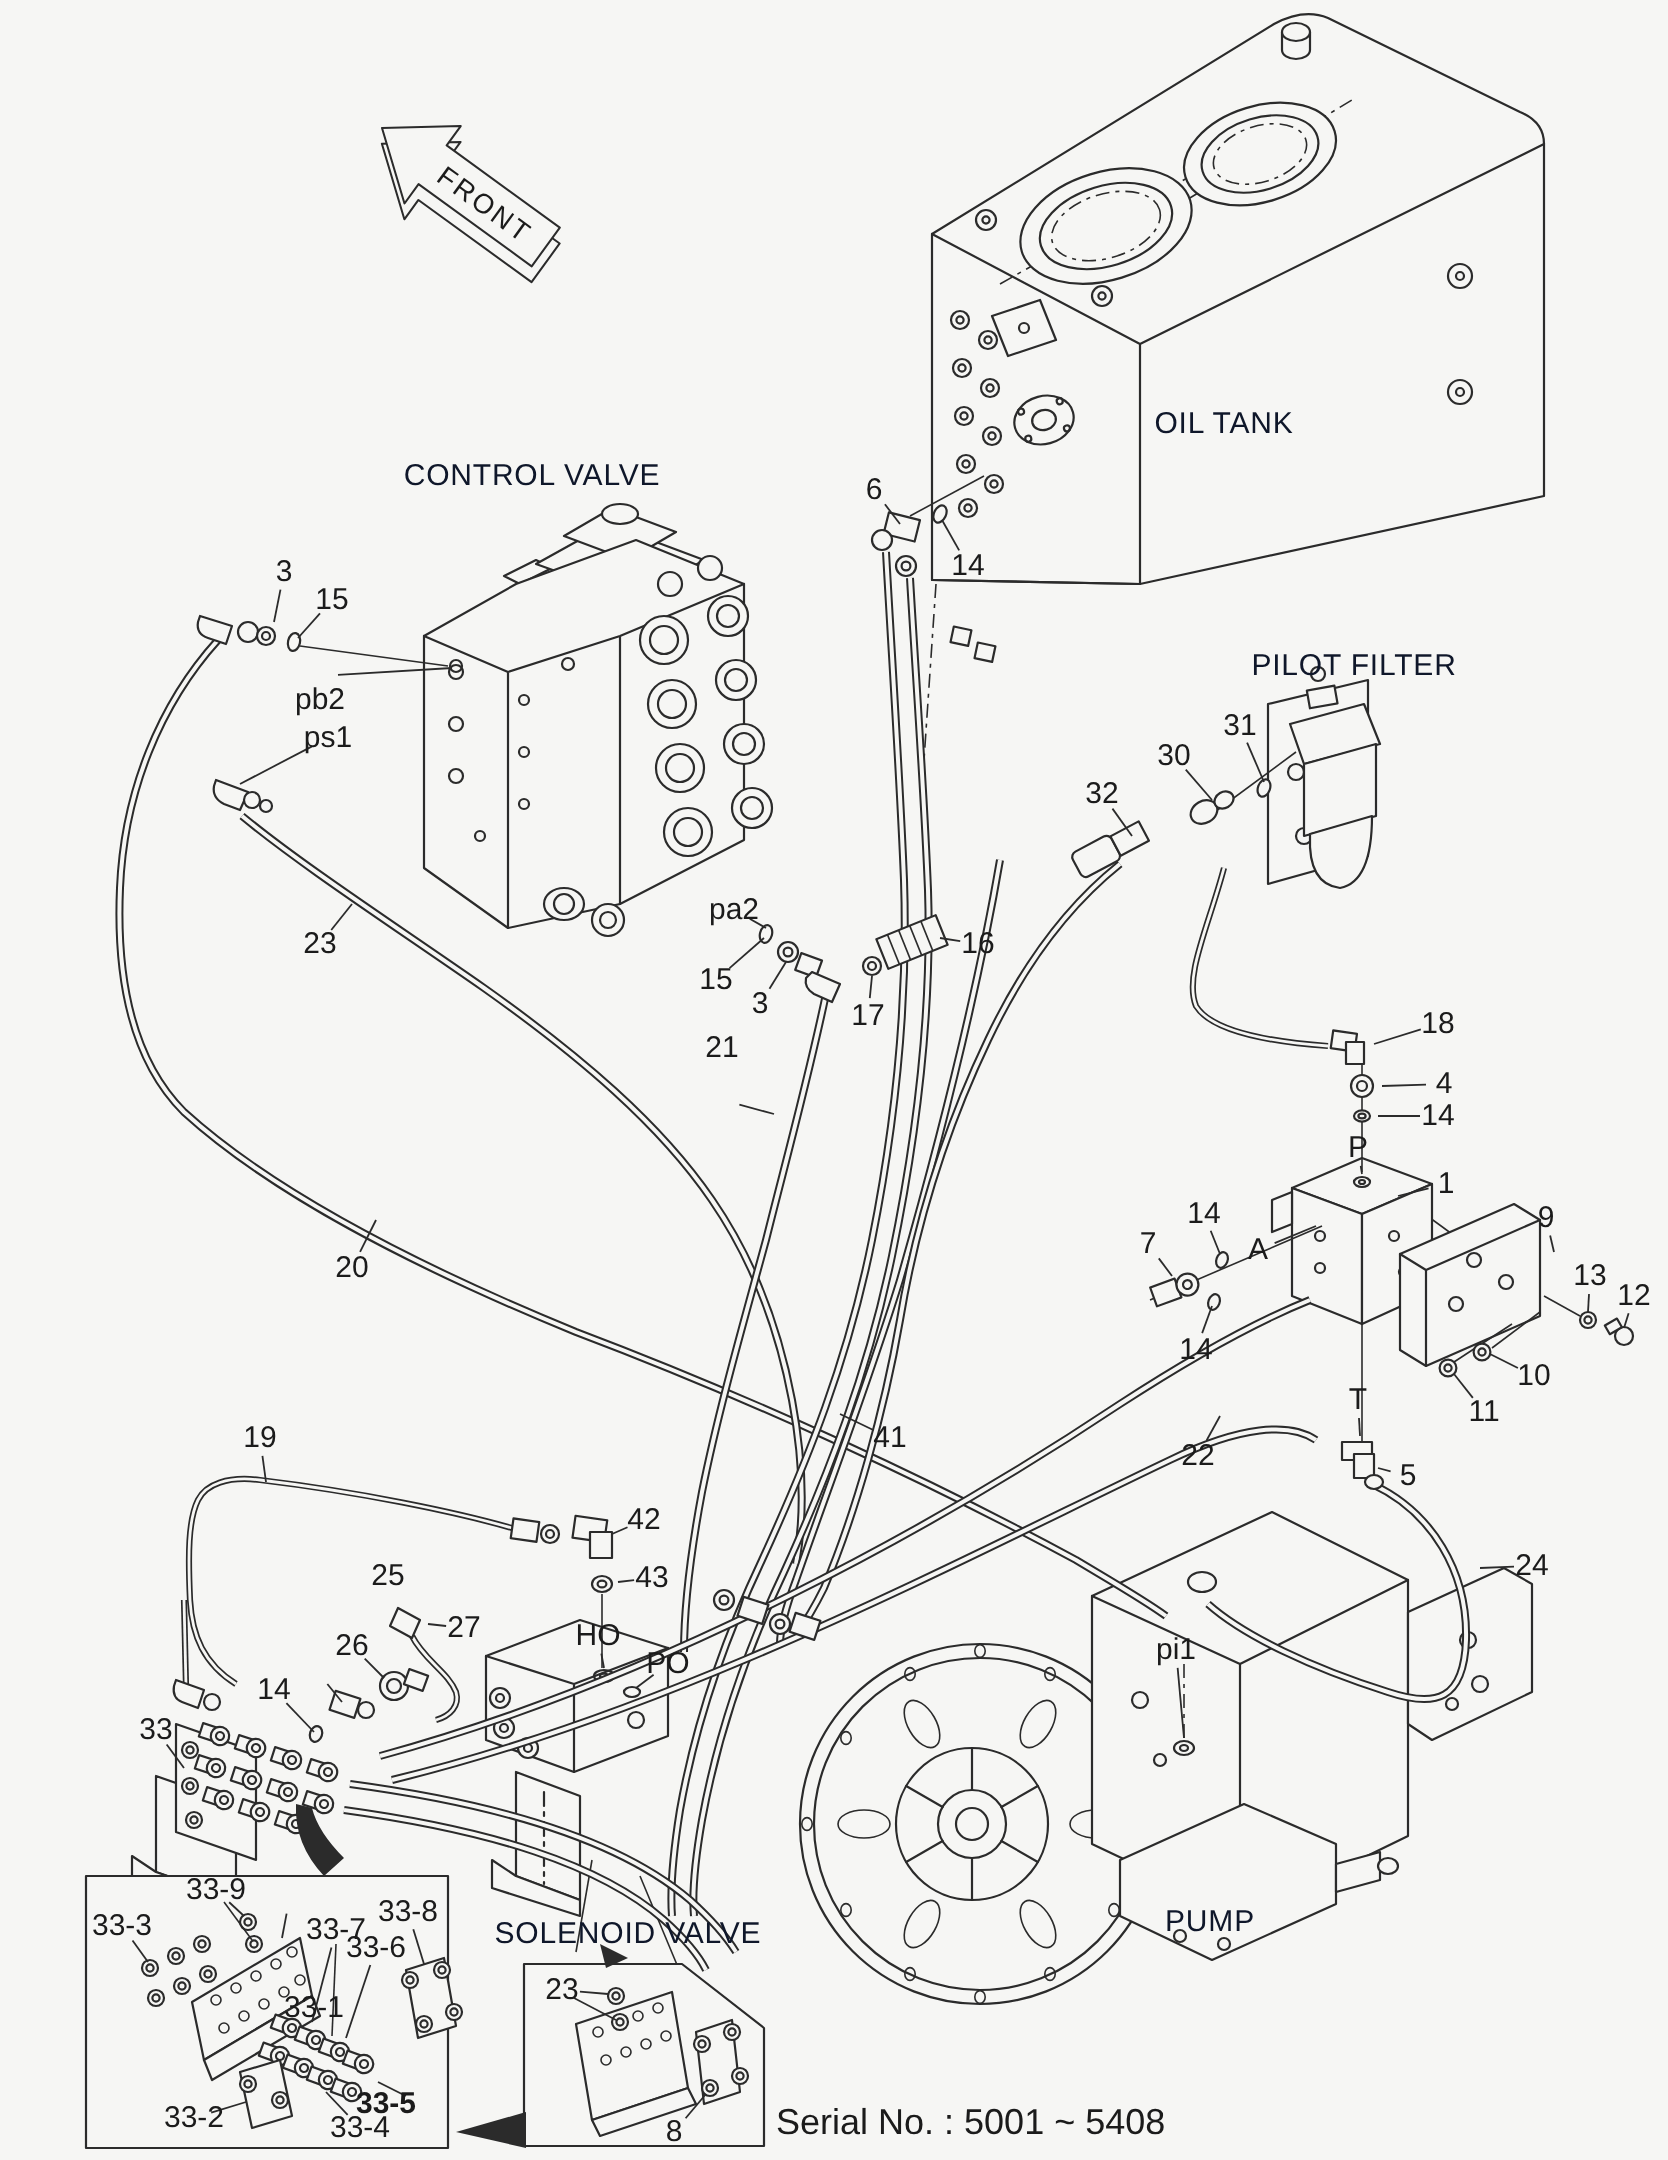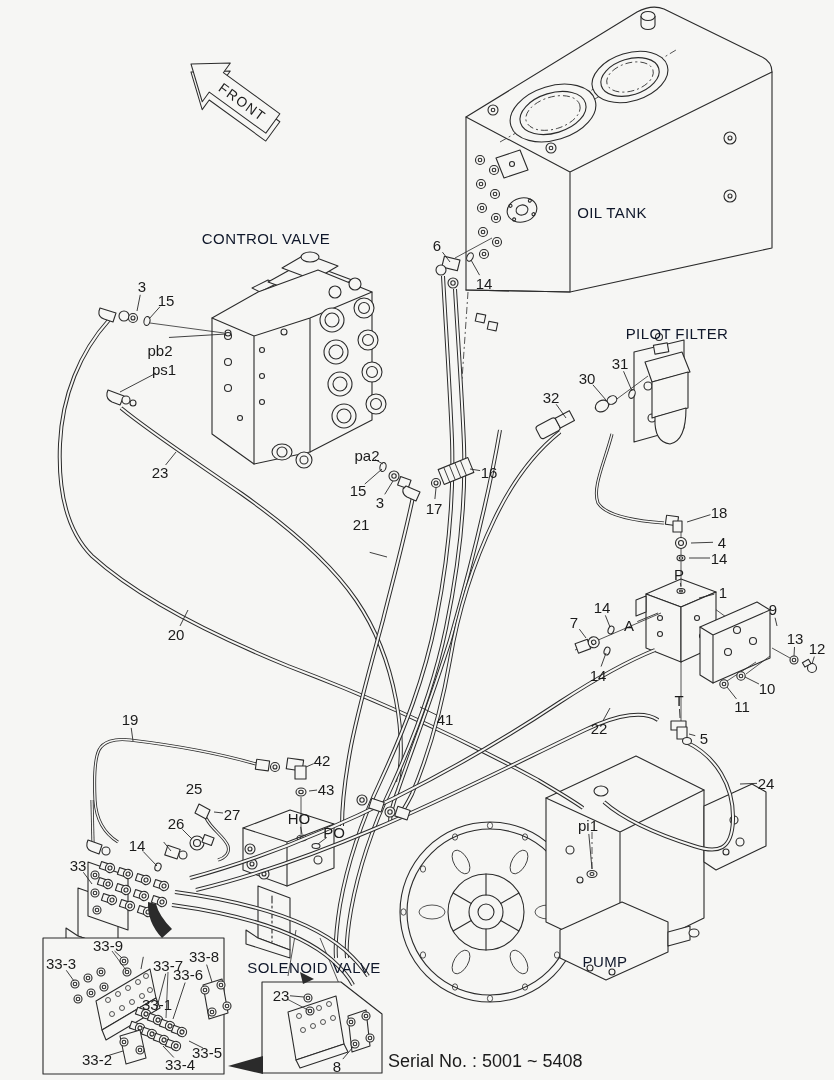--- a/index.html
+++ b/index.html
@@ -630,19 +630,19 @@
       <div class="callout" style="left: 766px; top: 783px;">24</div>
       <div class="callout" style="left: 588px; top: 825px;">pi1</div>
       <div class="callout" style="left: 281px; top: 995px;">23</div>
       <div class="callout" style="left: 337px; top: 1066px;">8</div>
       <div class="callout" style="left: 108px; top: 945px;">33-9</div>
       <div class="callout" style="left: 145px; top: 1004px; margin-left: 12px;">33-1</div>
       <div class="callout" style="left: 61px; top: 963px;">33-3</div>
       <div class="callout" style="left: 168px; top: 965px;">33-7</div>
       <div class="callout" style="left: 188px; top: 974px;">33-6</div>
       <div class="callout" style="left: 204px; top: 956px;">33-8</div>
-      <div class="callout" style="left: 207px; top: 1052px;">33-5</div>
+      <div class="callout" style="left: 193px; top: 1052px; font-weight: bold;">33-5</div>
       <div class="callout" style="left: 180px; top: 1064px;">33-4</div>
       <div class="callout" style="left: 97px; top: 1059px;">33-2</div>
     </div>
 <div class="serial">Serial No. : 5001 ~ 5408</div>
 
 </div>
 
 </body></html>

